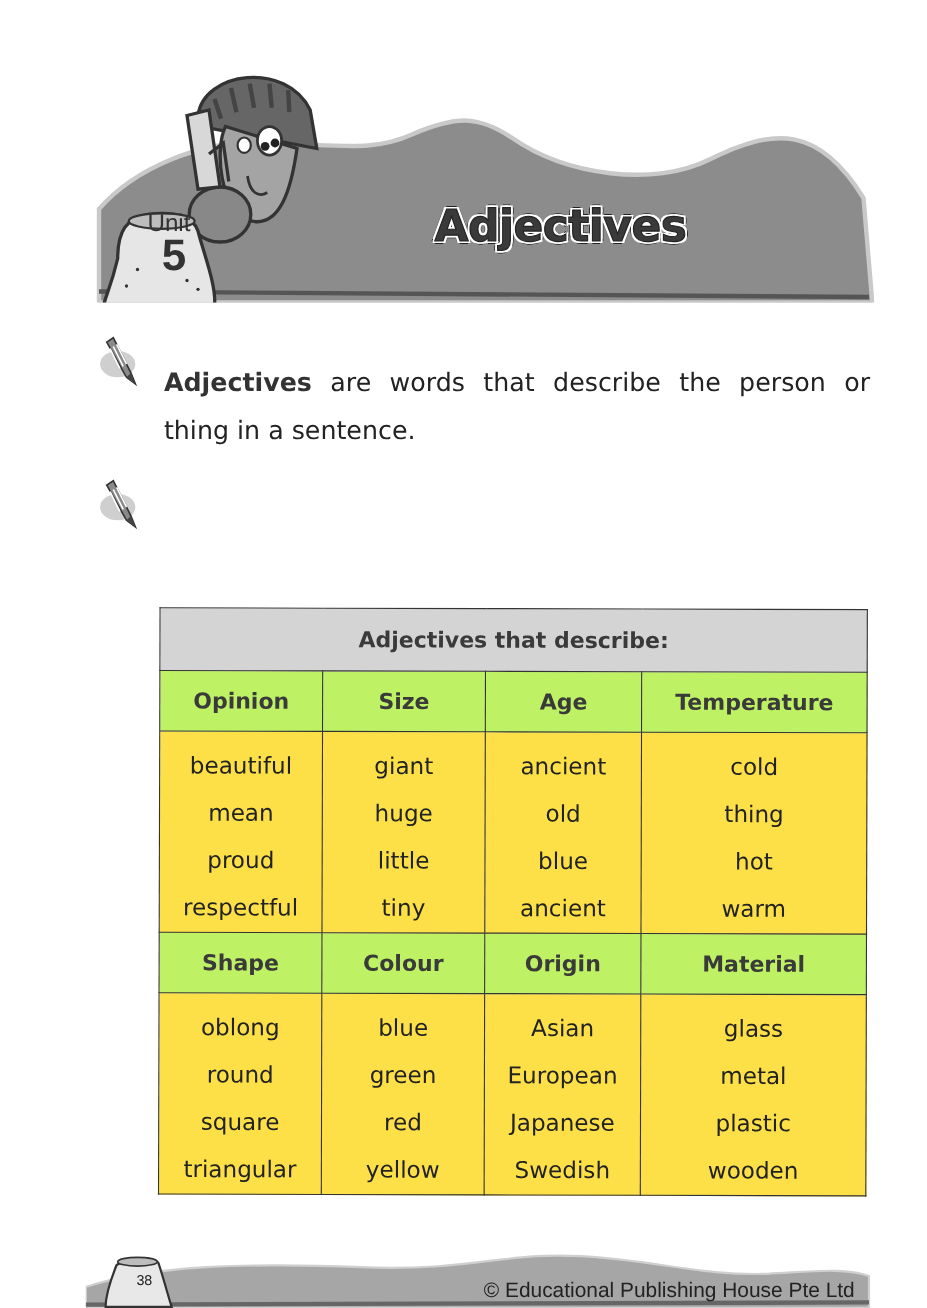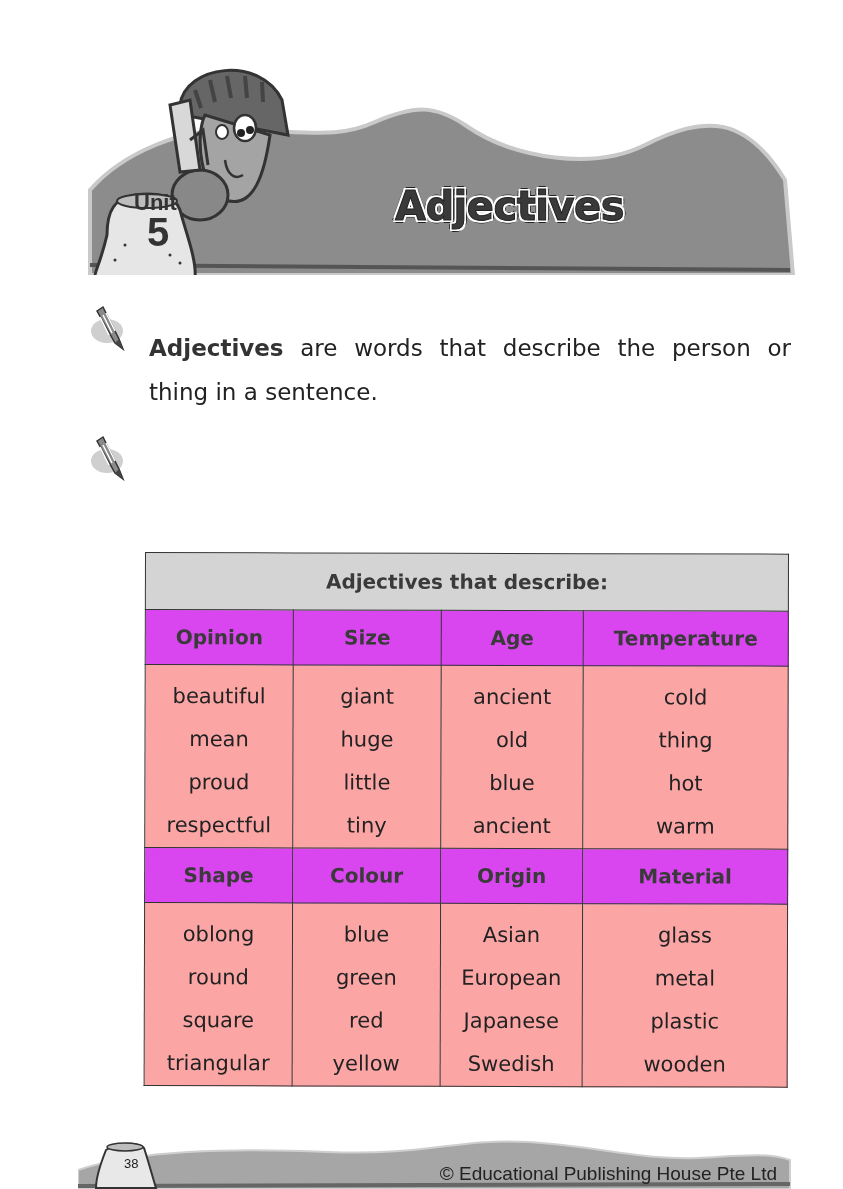--- a/index.html
+++ b/index.html
@@ -23,21 +23,21 @@
       top: 60px;
       width: 710px;
       height: 215px;
     }
     .banner svg { position: absolute; left: 0; top: 0; }
     .unit-label {
       position: absolute;
       left: 49px;
       top: 130px;
       font-family: "Liberation Sans", sans-serif;
-      font-weight: bold;
+      font-weight: normal;
       font-size: 22px;
       color: #333;
     }
     .unit-number {
       position: absolute;
       left: 62px;
       top: 150px;
       font-family: "Liberation Sans", sans-serif;
       font-weight: bold;
       font-size: 40px;
@@ -107,29 +107,29 @@
     }
     .adj-table .title-row th {
       background: #d4d4d4;
       height: 56px;
       font-family: "DejaVu Sans", sans-serif;
       font-weight: bold;
       font-size: 20px;
       color: #3a3a3a;
     }
     .adj-table .head-row th {
-      background: #d946ef;
+      background: #bef264;
       height: 54px;
       font-family: "DejaVu Sans", sans-serif;
       font-weight: bold;
       font-size: 20px;
       color: #3a3a3a;
     }
     .adj-table .body-row td {
-      background: #fca5a5;
+      background: #fde047;
       height: 180px;
       vertical-align: top;
     }
     .word-list {
       list-style: none;
       margin: 0;
       padding: 10px 0 0 0;
     }
     .word-list li {
       font-family: "DejaVu Sans", sans-serif;

